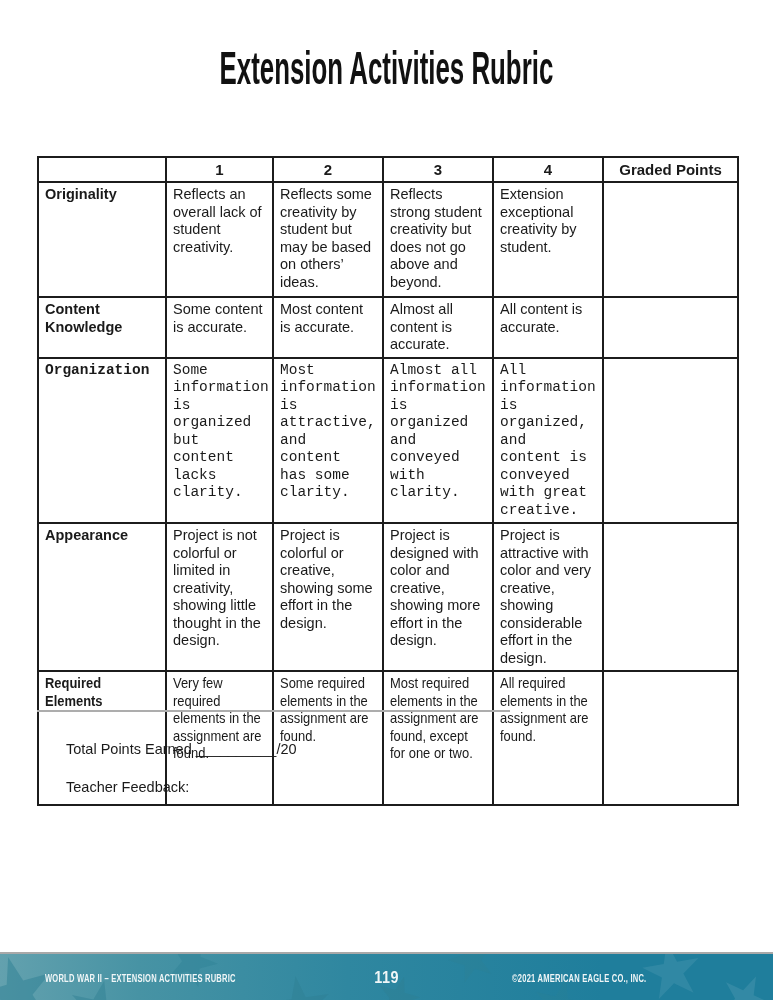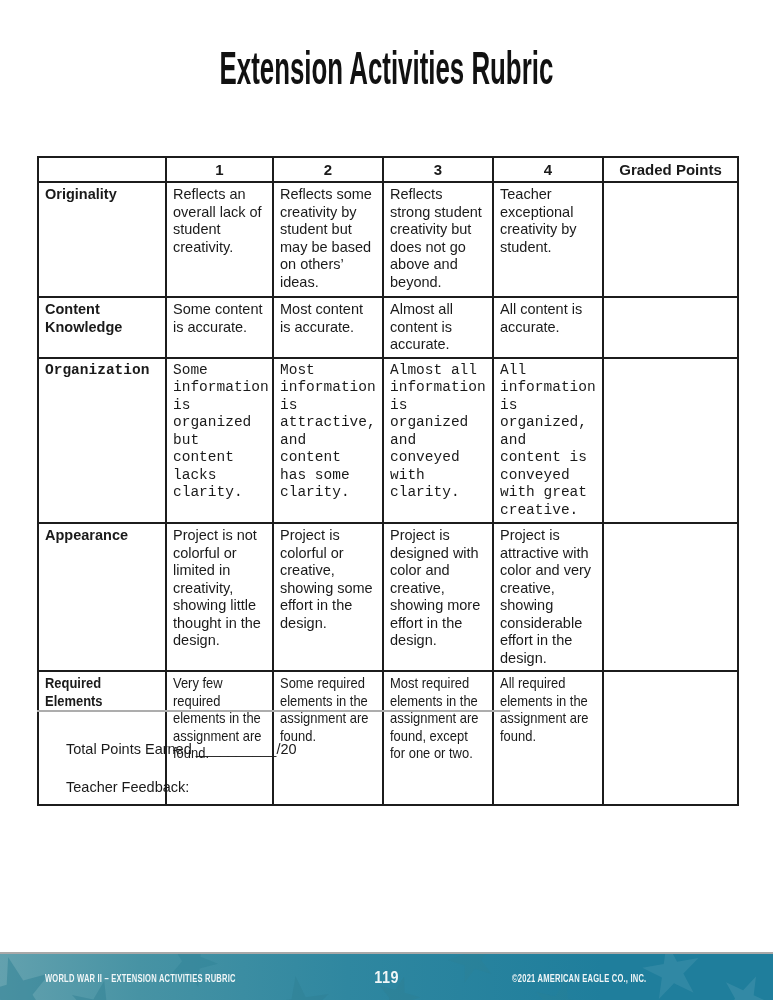--- a/index.html
+++ b/index.html
@@ -151,21 +151,21 @@
         <th>4</th>
         <th>Graded Points</th>
       </tr>
     </thead>
     <tbody>
       <tr class="row-orig">
         <th class="crit"><span class="cell-inner">Originality</span></th>
         <td><span class="cell-inner">Reflects an overall lack of student creativity.</span></td>
         <td><span class="cell-inner">Reflects some creativity by student but may be based on others’ ideas.</span></td>
         <td><span class="cell-inner">Reflects strong student creativity but does not go above and beyond.</span></td>
-        <td><span class="cell-inner">Teacher exceptional creativity by student.</span></td>
+        <td><span class="cell-inner">Extension exceptional creativity by student.</span></td>
         <td><span class="cell-inner"></span></td>
       </tr>
       <tr class="row-content">
         <th class="crit"><span class="cell-inner">Content Knowledge</span></th>
         <td><span class="cell-inner">Some content is accurate.</span></td>
         <td><span class="cell-inner">Most content is accurate.</span></td>
         <td><span class="cell-inner">Almost all content is accurate.</span></td>
         <td><span class="cell-inner">All content is accurate.</span></td>
         <td><span class="cell-inner"></span></td>
       </tr>

